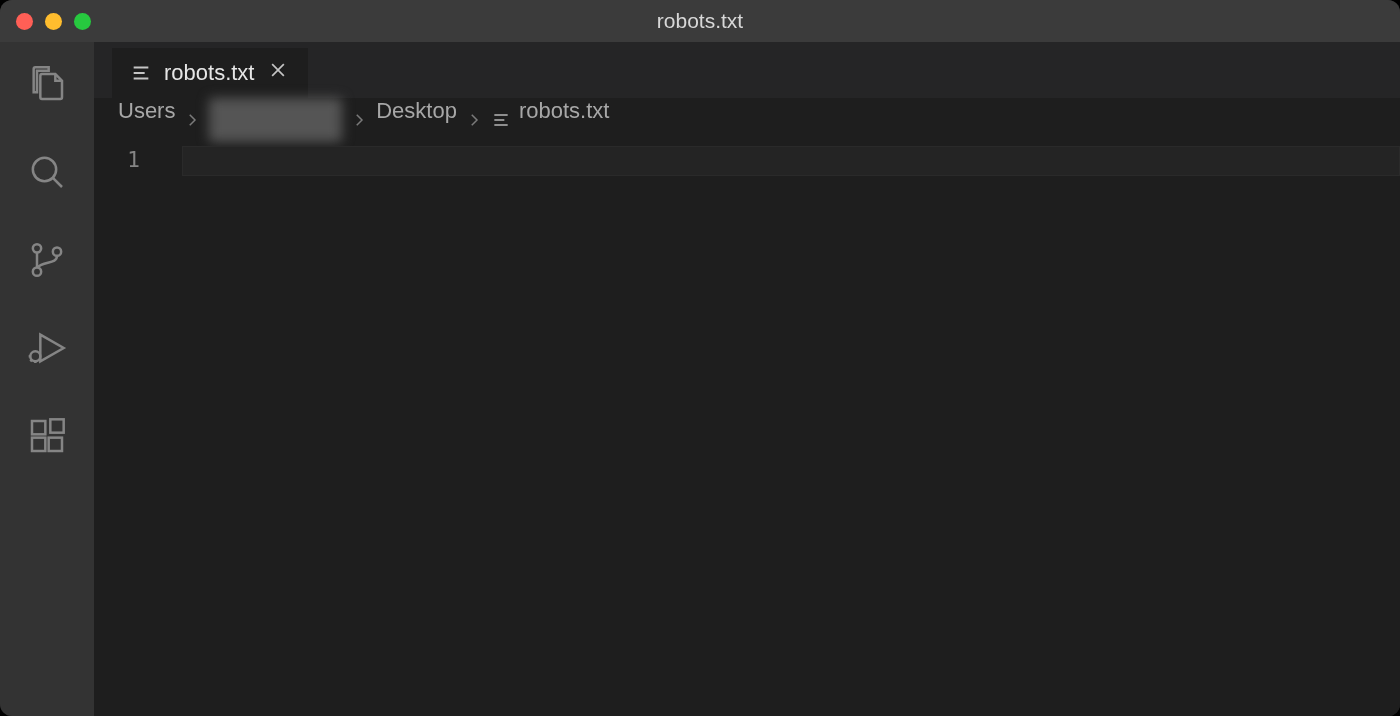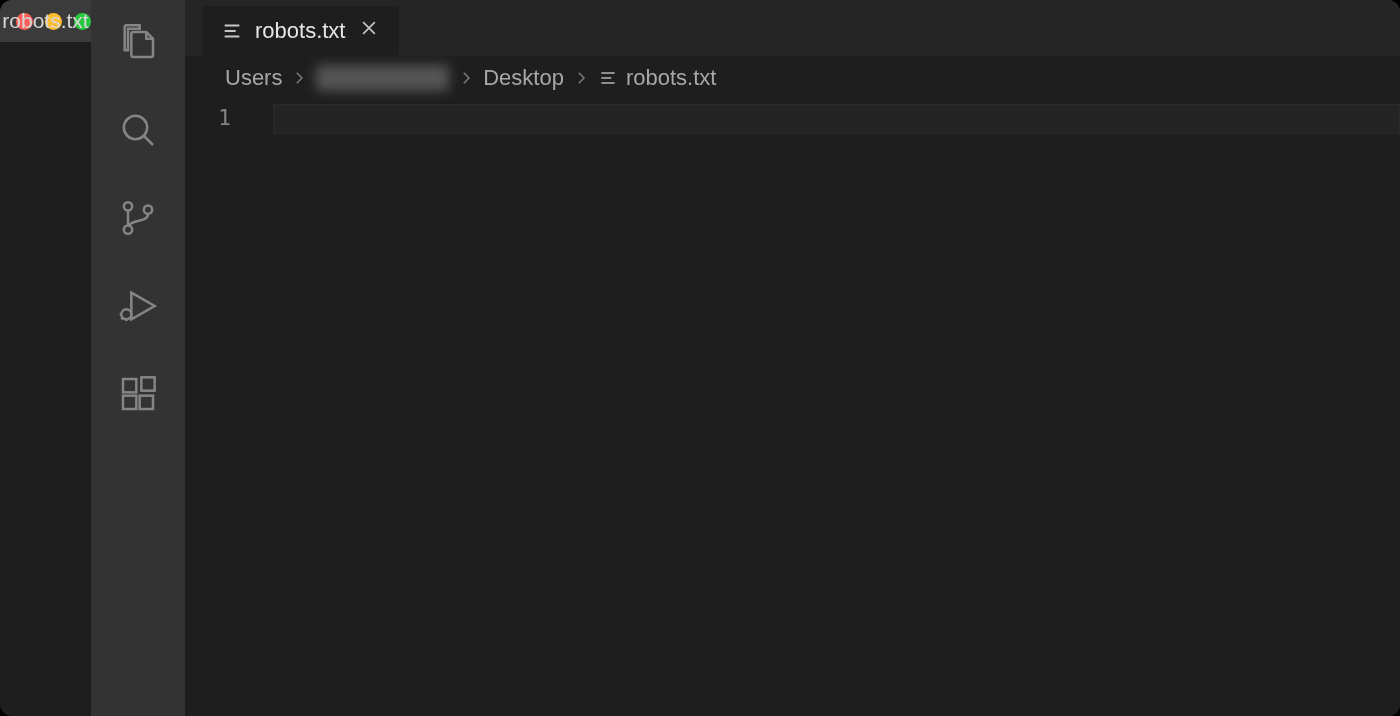--- a/index.html
+++ b/index.html
@@ -1,17 +1,17 @@
 <!DOCTYPE html>
 <html><head>
 <meta charset="utf-8">
 <style>
   * { box-sizing: border-box; margin: 0; padding: 0; }
   html, body { width: 1400px; height: 716px; overflow: hidden; font-family: -apple-system, BlinkMacSystemFont, "Segoe UI", sans-serif; background: #000; }
-  .window { width: 1400px; height: 716px; background: #1e1e1e; display: flex; flex-direction: row; border-radius: 12px; overflow: hidden; }
+  .window { width: 1400px; height: 716px; background: #1e1e1e; display: flex; flex-direction: column; border-radius: 12px; overflow: hidden; }
 
   
   .titlebar { height: 42px; background: #3b3b3b; display: flex; align-items: center; position: relative; }
   .traffic-lights { display: flex; gap: 12px; padding-left: 16px; }
   .tl { width: 17px; height: 17px; border-radius: 50%; }
   .tl.red { background: #ff5f56; }
   .tl.yellow { background: #ffbd2e; }
   .tl.green { background: #27c93f; }
   .title { position: absolute; left: 50%; transform: translateX(-50%); color: #d8d8d8; font-size: 21px; font-weight: 400; }
 
@@ -29,21 +29,21 @@
   
   .tabs { height: 56px; background: #252526; display: flex; align-items: stretch; padding-top: 6px; }
   .tabs-spacer-left { width: 18px; }
   .tab { background: #1e1e1e; display: flex; align-items: center; padding: 0 18px 0 18px; gap: 12px; color: #e6e6e6; font-size: 22px; }
   .tab-icon { display: flex; align-items: center; }
   .tab-icon svg { width: 22px; height: 22px; stroke: #c5c5c5; }
   .tab-close { width: 24px; height: 24px; display: flex; align-items: center; justify-content: center; color: #c5c5c5; }
   .tab-close svg { width: 20px; height: 20px; stroke: #c5c5c5; stroke-width: 2; }
 
   
-  .breadcrumb { height: 44px; padding-left: 40px; display: flex; align-items: center; gap: 8px; color: #a0a0a0; font-size: 22px; background: #1e1e1e; }
+  .breadcrumb { height: 44px; padding-left: 24px; display: flex; gap: 8px; color: #a0a0a0; font-size: 22px; background: #1e1e1e; }
   .bc-item { color: #a7a7a7; }
   .bc-sep { color: #7a7a7a; display: flex; align-items: center; }
   .bc-sep svg { width: 18px; height: 18px; stroke: #7a7a7a; stroke-width: 2; fill: none; }
   .bc-icon { display: flex; align-items: center; }
   .bc-icon svg { width: 20px; height: 20px; stroke: #a7a7a7; }
   .bc-blur { filter: blur(6px); background: #555; color: transparent; border-radius: 2px; padding: 0 4px; }
 
   
   .editor { flex: 1; display: flex; background: #1e1e1e; }
   .gutter { width: 88px; text-align: right; padding-right: 42px; color: #858585; font-size: 21px; font-family: Menlo, Consolas, monospace; padding-top: 6px; }

